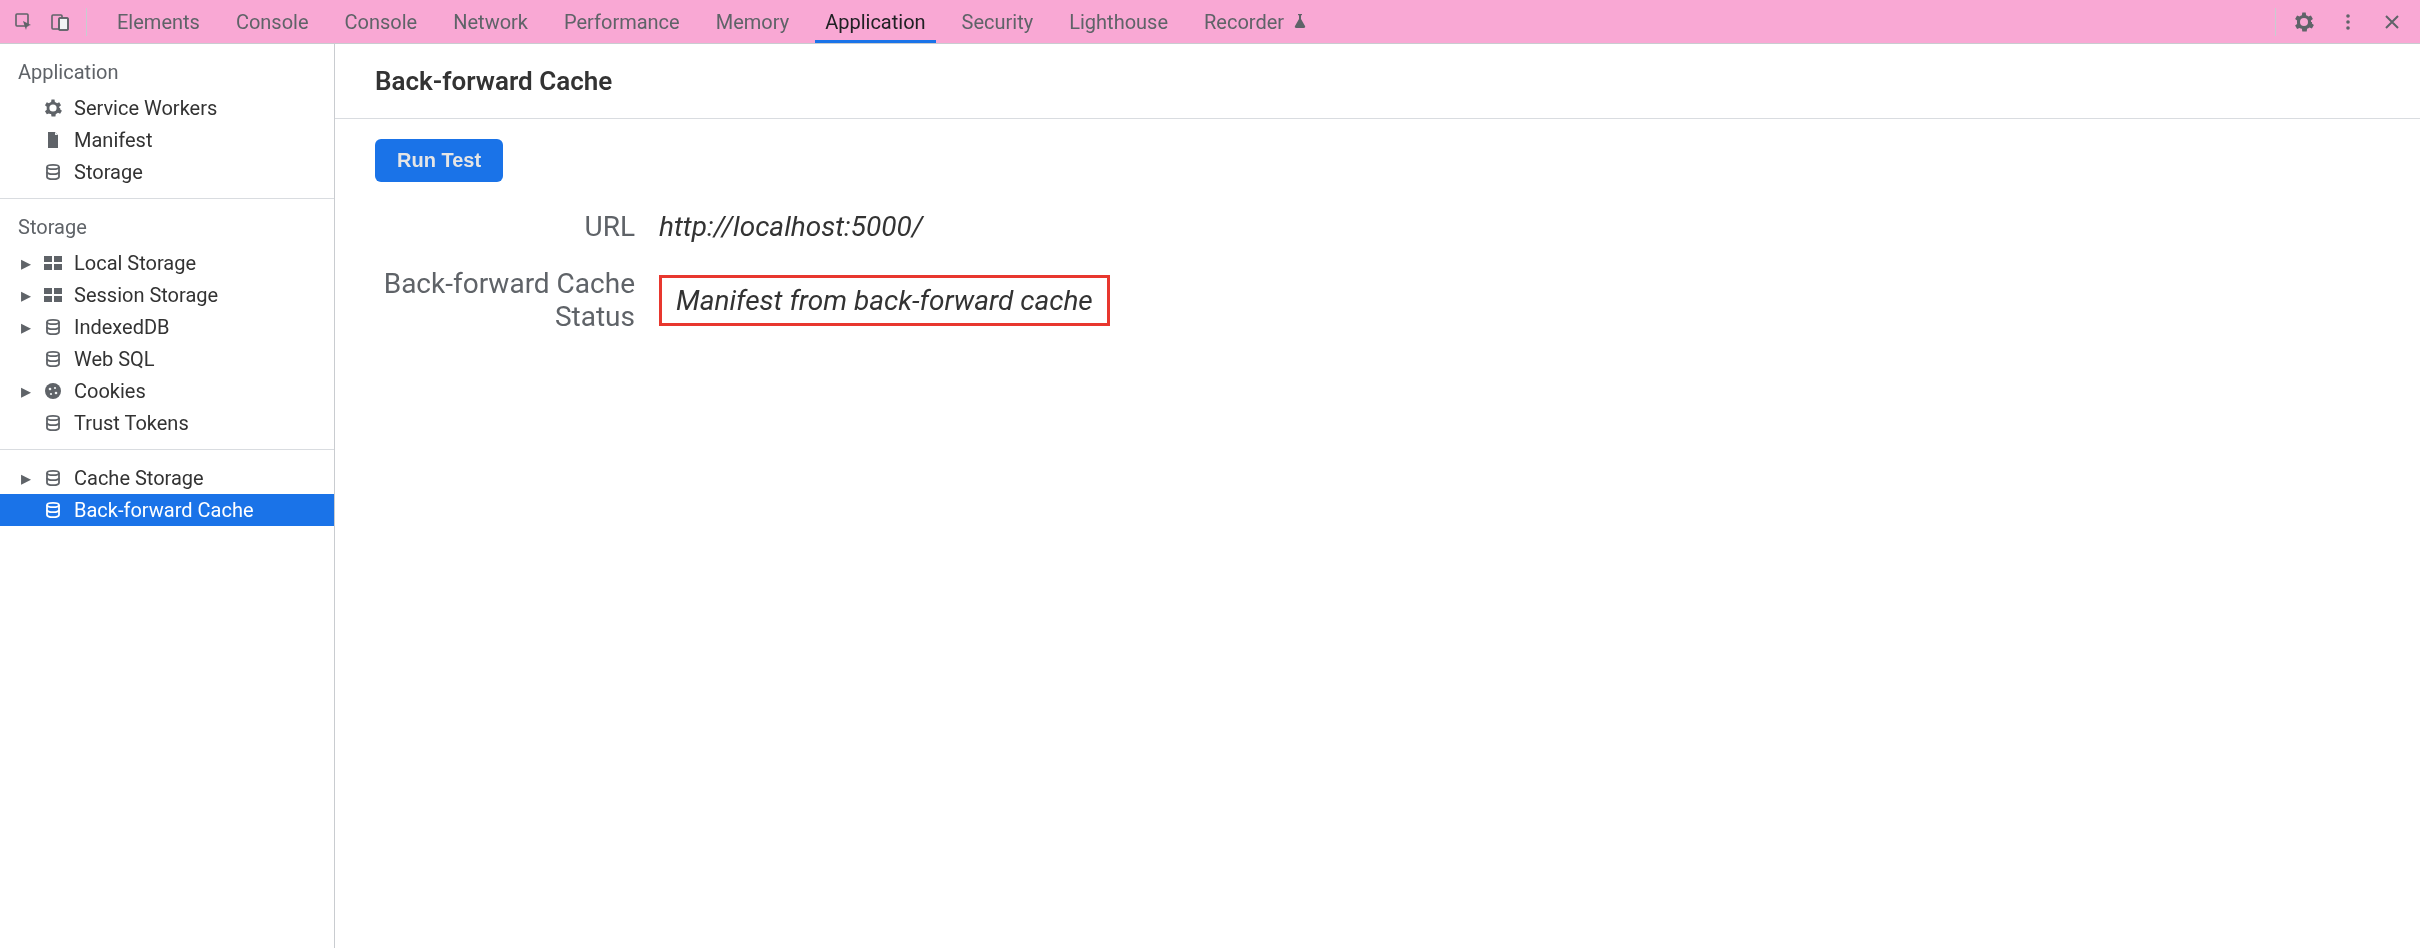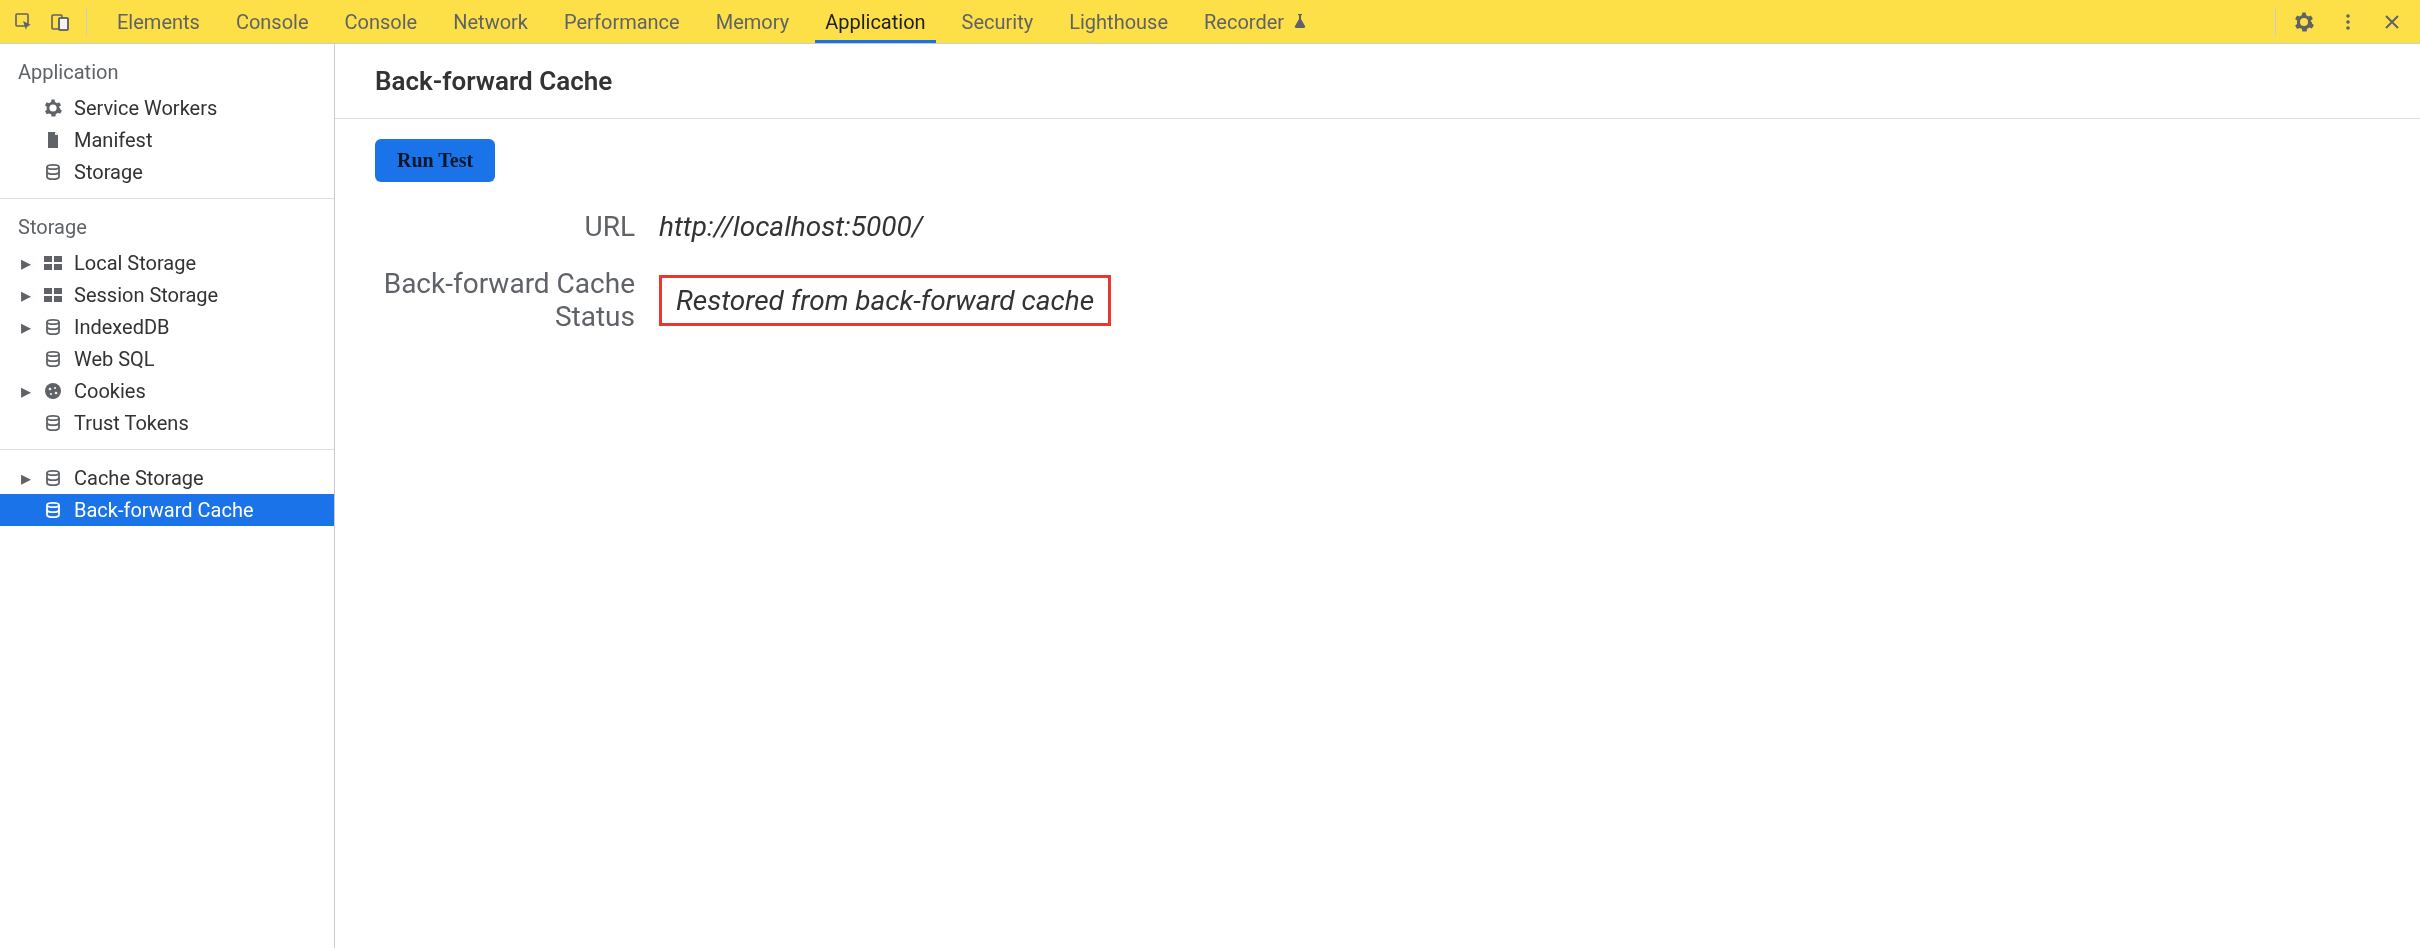--- a/index.html
+++ b/index.html
@@ -13,21 +13,21 @@
     height: 948px;
     overflow: hidden;
   }
   .root { display: flex; flex-direction: column; width: 100%; height: 100%; }
 
   
   .topbar {
     display: flex;
     align-items: center;
     height: 44px;
-    background: #fde047;
+    background: #f9a8d4;
     border-bottom: 1px solid #c9ccd0;
     padding-left: 10px;
   }
   .topbar-left {
     display: flex; align-items: center; gap: 8px;
     padding-right: 12px;
     border-right: 1px solid #c9ccd0;
     height: 28px;
   }
   .icon-btn {
@@ -112,28 +112,27 @@
   .content-heading {
     font-size: 26px;
     font-weight: 600;
     color: #333;
     padding: 22px 40px 22px 40px;
     border-bottom: 1px solid #d9dce0;
   }
   .content-body { padding: 20px 40px; }
   .run-btn {
     background: #1a73e8;
-    color: #0f172a;
+    color: #e5e5e5;
     border: none;
     border-radius: 6px;
     font-size: 20px;
     font-weight: 600;
     padding: 10px 22px;
     cursor: pointer;
-    font-family: Liberation Serif, serif;
   }
   .kv-grid {
     margin-top: 28px;
     display: grid;
     grid-template-columns: 260px auto;
     row-gap: 24px;
     column-gap: 24px;
     font-size: 28px;
     align-items: center;
   }
@@ -372,20 +371,20 @@
       <div class="content-heading">Back-forward Cache</div>
       <div class="content-body">
         <button class="run-btn">Run Test</button>
 
         <div class="kv-grid">
           <div class="kv-key">URL</div>
           <div class="kv-val">http://localhost:5000/</div>
 
           <div class="kv-key">Back-forward Cache Status</div>
           <div>
-            <span class="kv-val highlight">Restored from back-forward cache</span>
+            <span class="kv-val highlight">Manifest from back-forward cache</span>
           </div>
         </div>
       </div>
     </div>
 
   </div>
 </div>
 
 </body></html>

